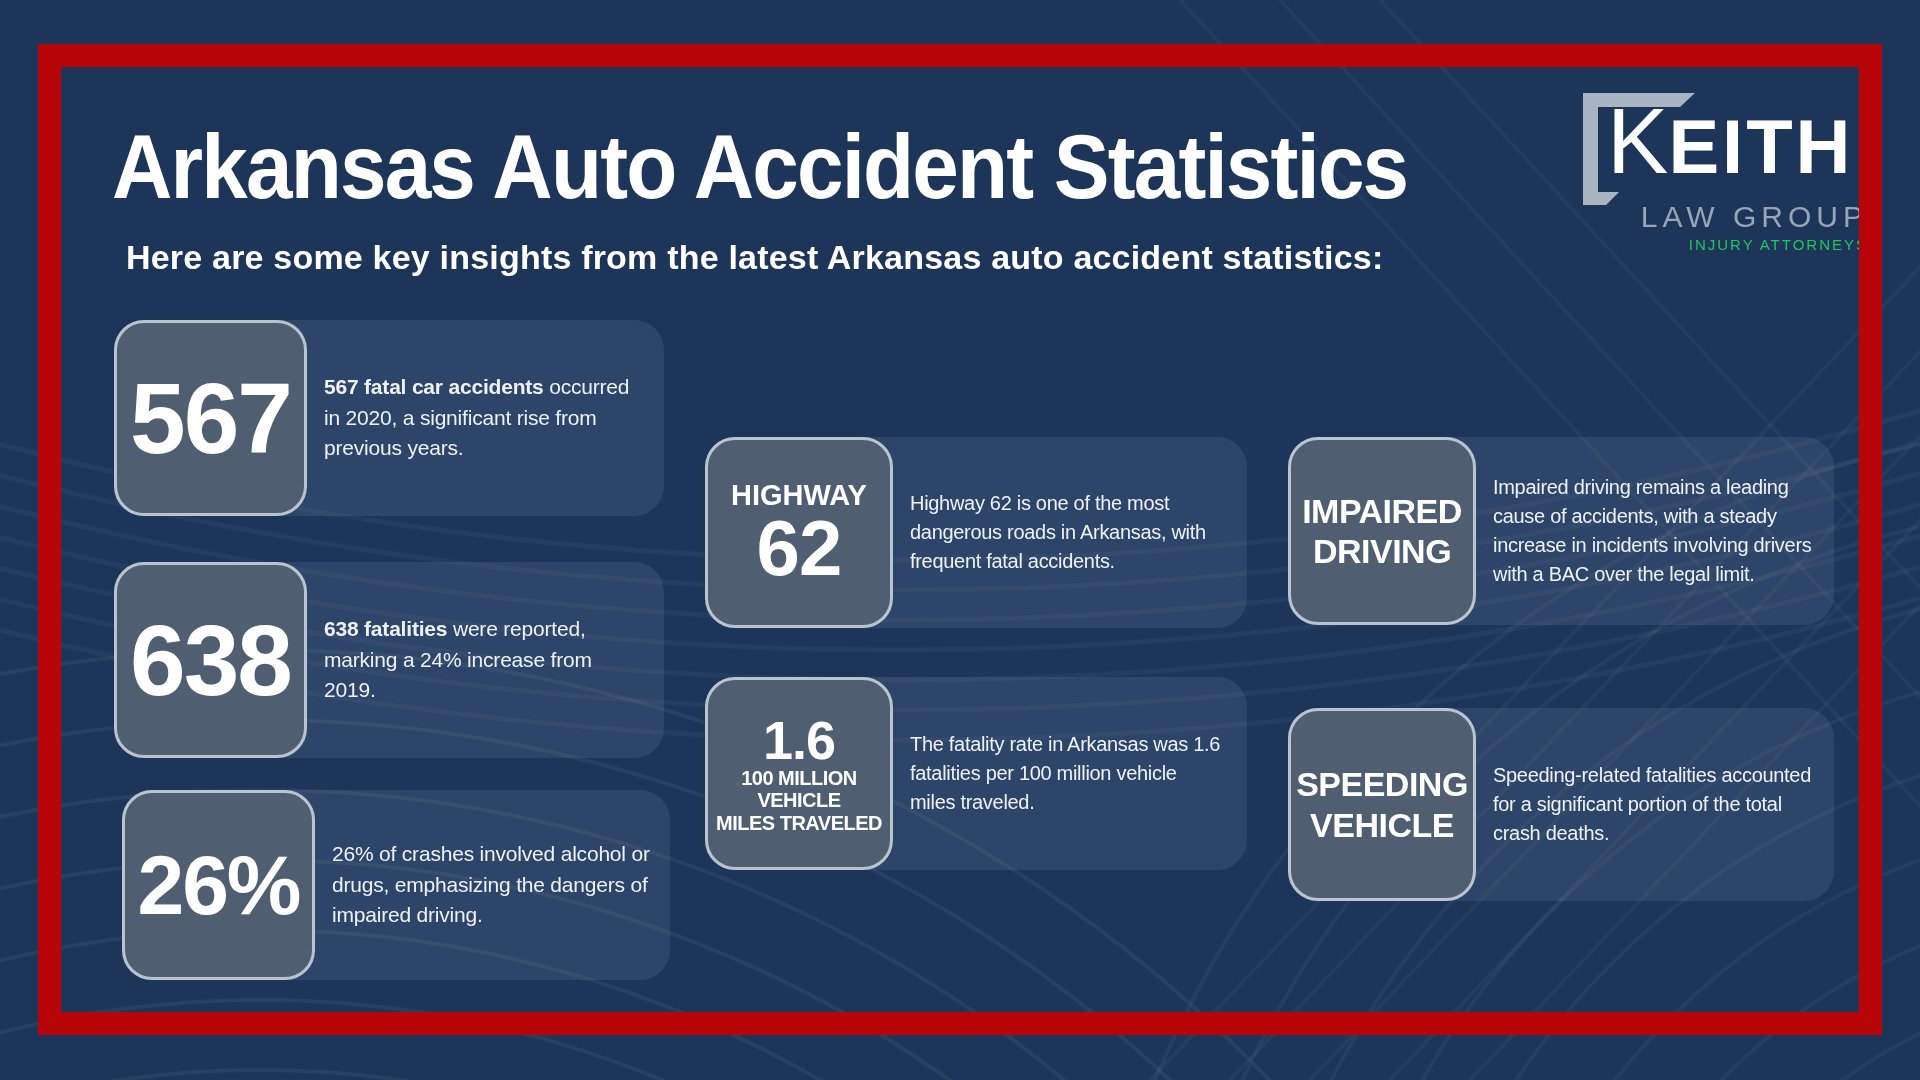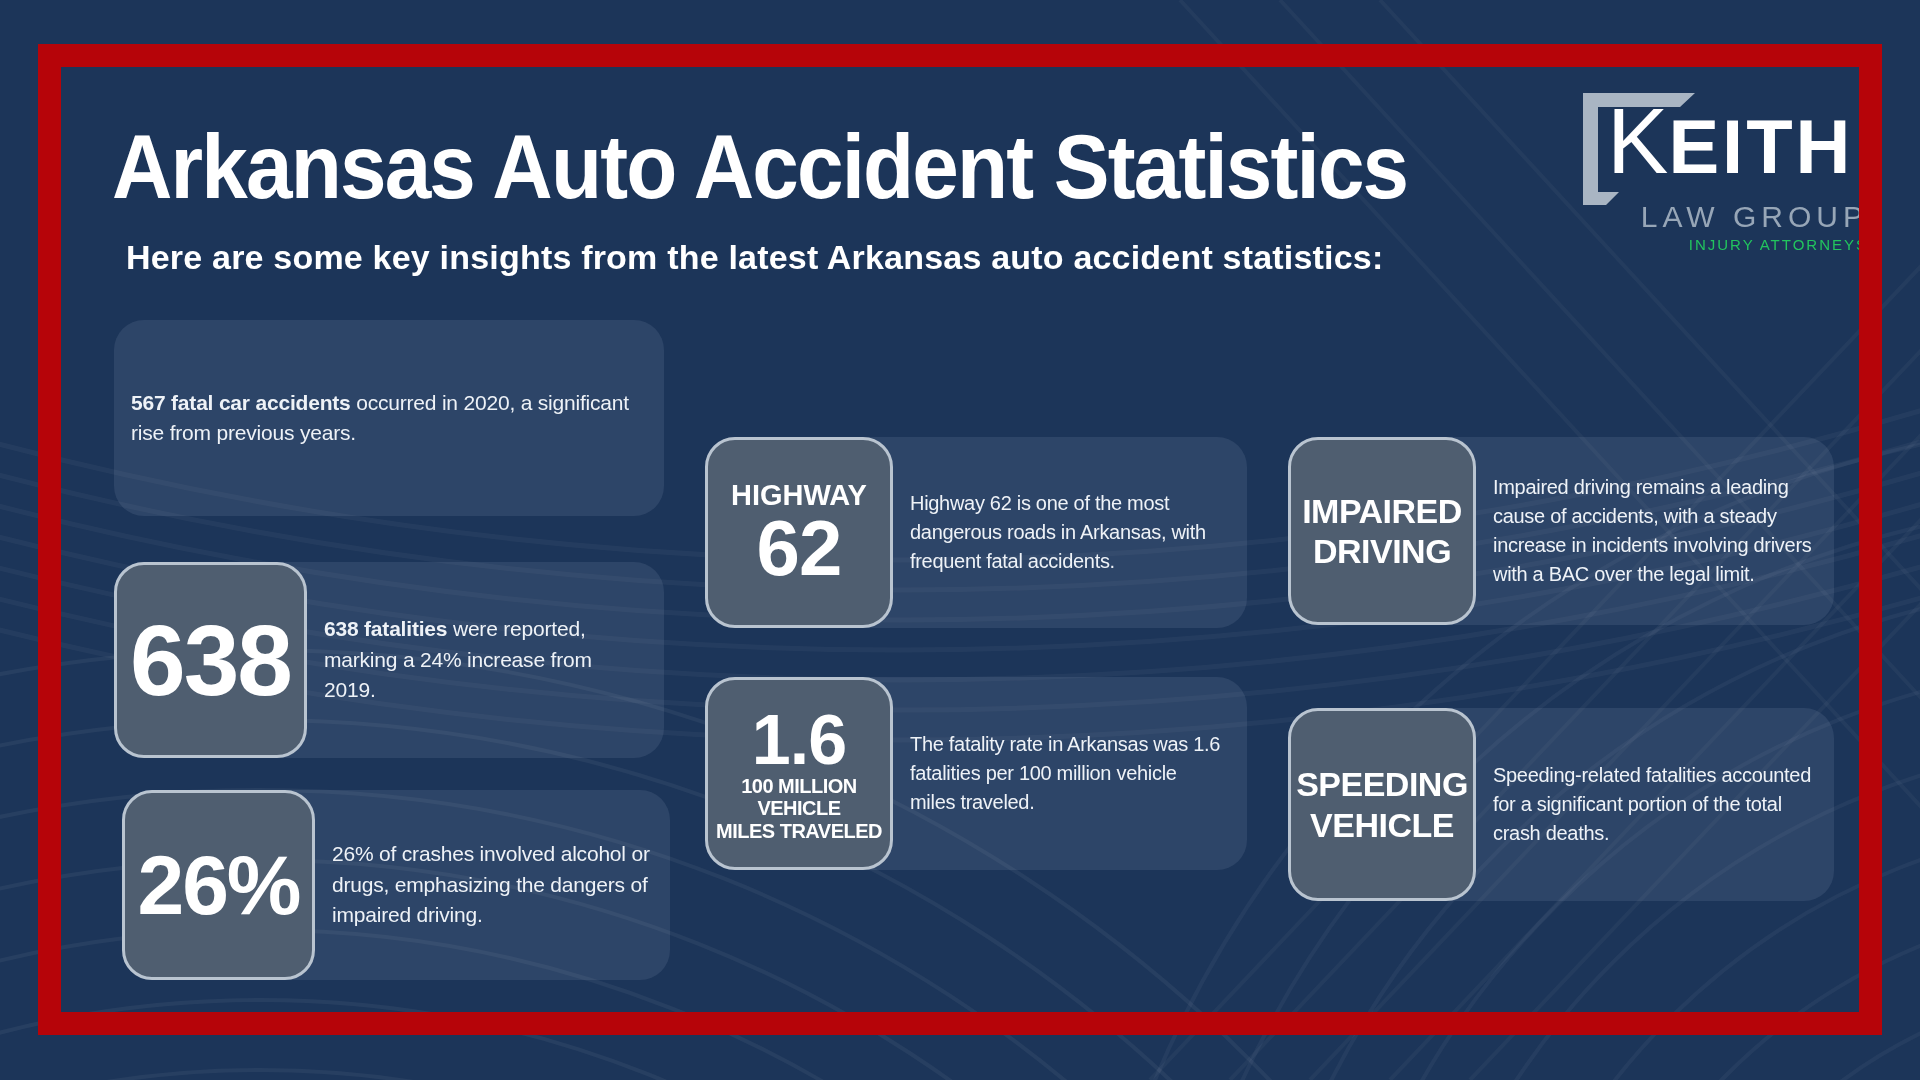--- a/index.html
+++ b/index.html
@@ -48,21 +48,21 @@
     display:flex;flex-direction:column;align-items:center;justify-content:center;
     background:#4f5e70;border:3px solid #b9c4d0;border-radius:30px;
     color:#ffffff;text-align:center;
   }
   .col1 .tile{width:193px;}
   .col2 .tile,.col3 .tile{width:188px;}
 
   .v-xl{font-size:100px;font-weight:700;line-height:1;letter-spacing:-2px;}
   .v-lg{font-size:84px;font-weight:700;line-height:1;letter-spacing:-2px;}
   .v-big{font-size:78px;font-weight:700;line-height:.95;letter-spacing:-1px;}
-  .v-med{font-size:70px;font-weight:700;line-height:1;letter-spacing:-1px;}
+  .v-med{font-size:54px;font-weight:700;line-height:1;letter-spacing:-1px;}
   .t-cap{font-size:29px;font-weight:700;line-height:1.1;}
   .t-sub{font-size:20px;font-weight:700;line-height:1.12;letter-spacing:-.5px;}
   .t-word{font-size:34px;font-weight:700;line-height:1.18;letter-spacing:-.5px;}
 
   .desc{
     margin:0 20px 0 17px;align-self:center;flex:1;
     color:#eef2f7;font-size:21px;line-height:1.45;letter-spacing:-.2px;font-weight:400;
   }
   .col2 .desc,.col3 .desc{font-size:20px;letter-spacing:-.3px;}
   .desc b{font-weight:700;}
@@ -132,20 +132,23 @@
     </svg>
     <div class="logo-name">
       <span class="k">K</span>
       <span class="rest">EITH</span>
     </div>
     <div class="logo-sub">LAW GROUP</div>
     <div class="logo-tagline">INJURY ATTORNEYS</div>
   </div>
 
   <div class="panel col1 p1">
+    <div class="tile">
+      <div class="v-xl">567</div>
+    </div>
     <p class="desc"><b>567 fatal car accidents</b><span> occurred in 2020, a significant rise from previous years.</span></p>
   </div>
 
   <div class="panel col1 p2">
     <div class="tile">
       <div class="v-xl">638</div>
     </div>
     <p class="desc"><b>638 fatalities</b><span> were reported, marking a 24% increase from 2019.</span></p>
   </div>
 

